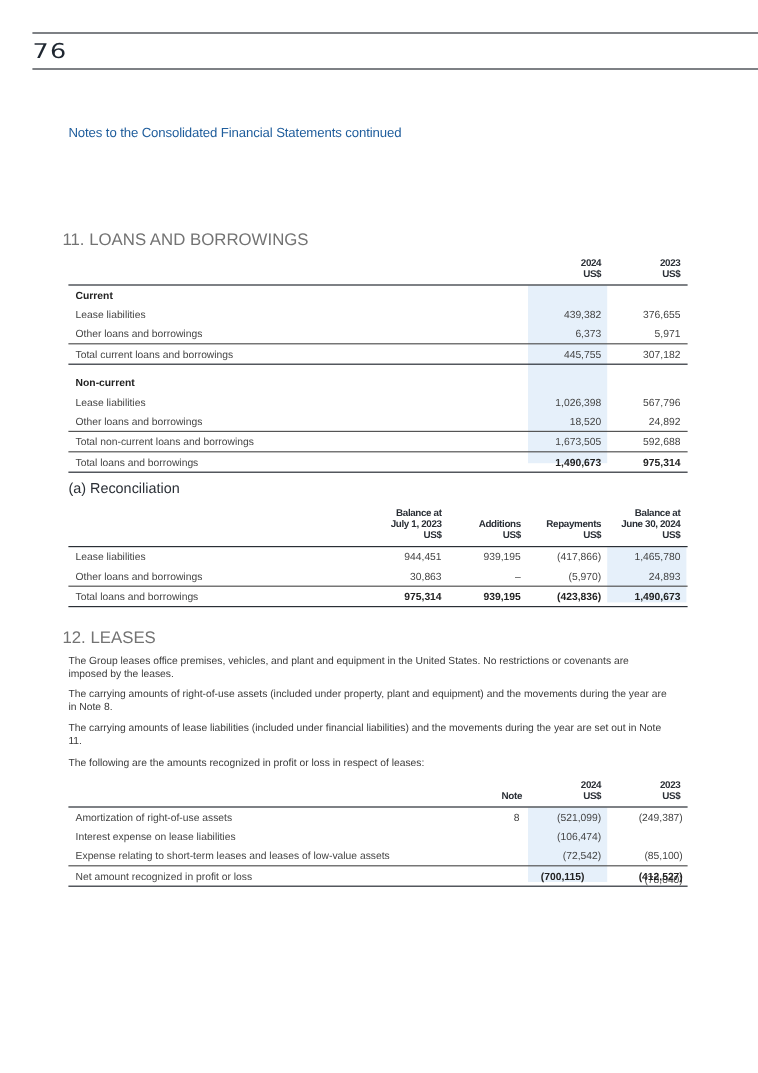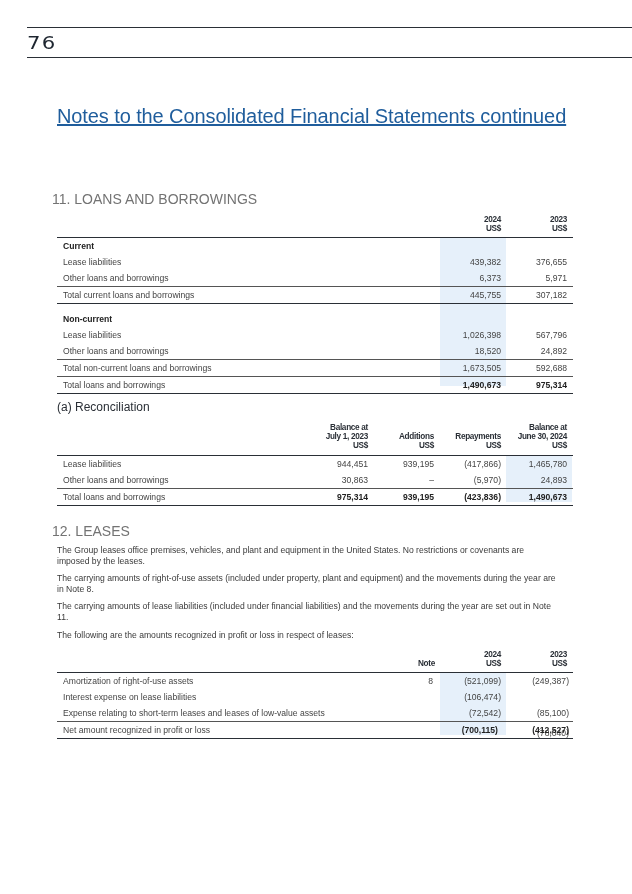--- a/index.html
+++ b/index.html
@@ -9,23 +9,22 @@
   }
   .rule { position: absolute; left: 27px; right: 0; height: 1px; background: #2a2f36; }
   .rule.top { top: 27px; }
   .rule.bottom { top: 57px; }
   .page-num {
     position: absolute; left: 27px; top: 33px; font-size: 17px; letter-spacing: 1px;
     color: #1e2630; font-family: "DejaVu Sans", sans-serif; font-weight: normal;
     transform: scaleX(1.25); transform-origin: left center;
   }
   .doc-title {
-    position: absolute; left: 57px; top: 105px; font-size: 20px; color: #1f5d9c;
+    position: absolute; left: 57px; top: 105px; font-size: 11px; color: #1f5d9c;
     letter-spacing: -0.1px;
-    text-decoration: underline;
   }
   .section-h {
     position: absolute; left: 52px; font-size: 14px; color: #737373; letter-spacing: 0px;
   }
   .sub-h { position: absolute; left: 57px; font-size: 12px; color: #2a2f36; }
 
   .tbl { position: absolute; left: 57px; width: 516px; font-size: 8.6px; color: #444; }
   .tbl .row { position: relative; height: 16px; line-height: 16px; }
   .tbl .cell { position: absolute; top: 0; text-align: right; white-space: nowrap; }
   .tbl .label { left: 6px; text-align: left; }
@@ -193,16 +192,16 @@
     <span class="cell" style="right:72px;">(106,474)</span>
     <span class="cell" style="right:4px;margin-top:36px;">(78,040)</span>
   </div>
   <div class="row line">
     <span class="cell label">Expense relating to short-term leases and leases of low-value assets</span>
     <span class="cell" style="right:72px;">(72,542)</span>
     <span class="cell" style="right:4px;">(85,100)</span>
   </div>
   <div class="row line-strong">
     <span class="cell label">Net amount recognized in profit or loss</span>
-    <span class="cell bold" style="right:75px;margin-left:12px;">(700,115)</span>
+    <span class="cell bold" style="right:86px;margin-left:12px;">(700,115)</span>
     <span class="cell bold" style="right:4px;">(412,527)</span>
   </div>
 </div>
 
 </body></html>

